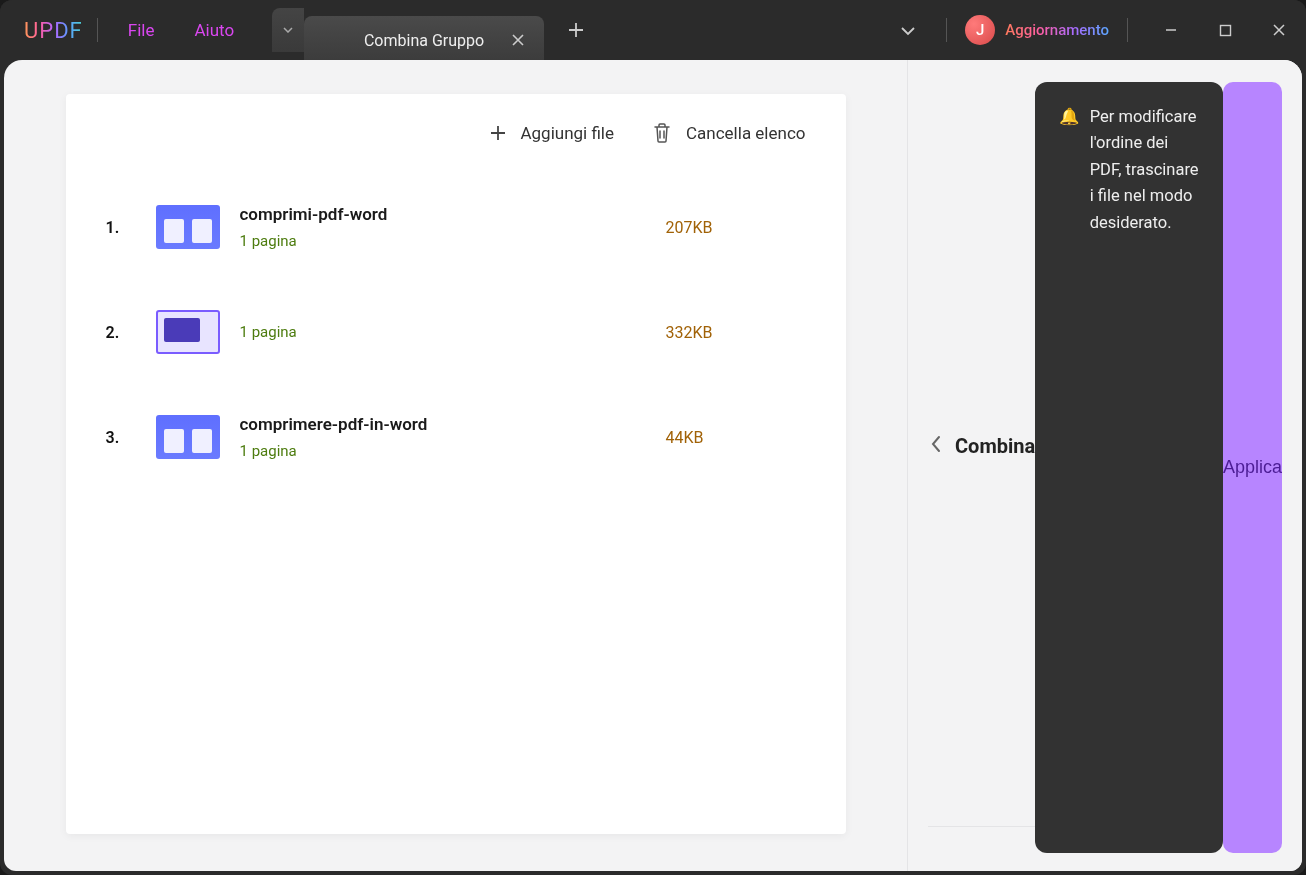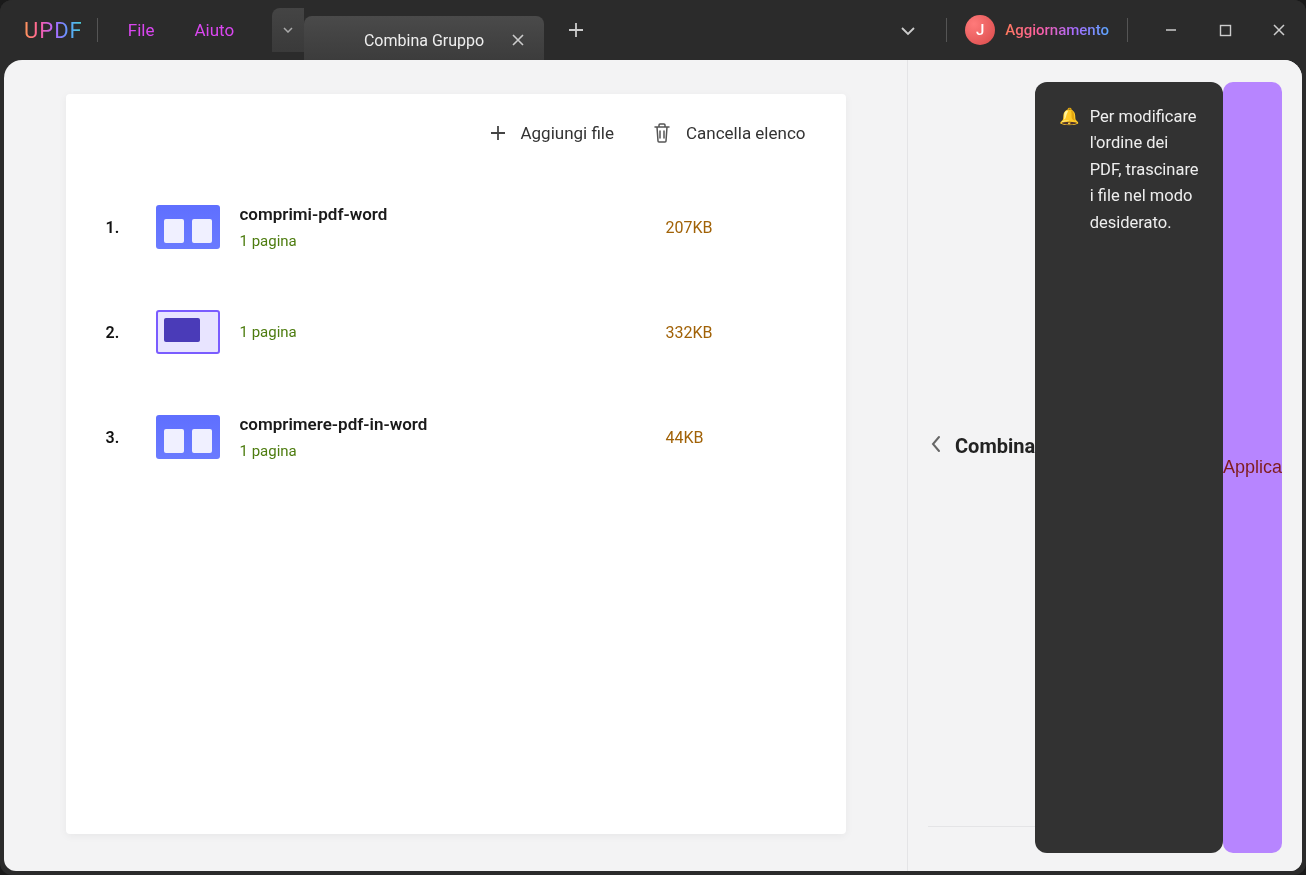--- a/index.html
+++ b/index.html
@@ -282,21 +282,21 @@
     padding: 22px 24px;
     font-size: 16.5px;
     line-height: 1.6;
     display: flex;
     gap: 10px;
     align-items: flex-start;
   }
   .side-spacer { flex: 1; }
   .apply-btn {
     background: #b785ff;
-    color: #7f1d1d;
+    color: #4c1d95;
     font-size: 18px;
     font-weight: 500;
     border: none;
     border-radius: 10px;
     padding: 16px 0;
     cursor: pointer;
     text-align: center;
   }
 </style>
 </head>

